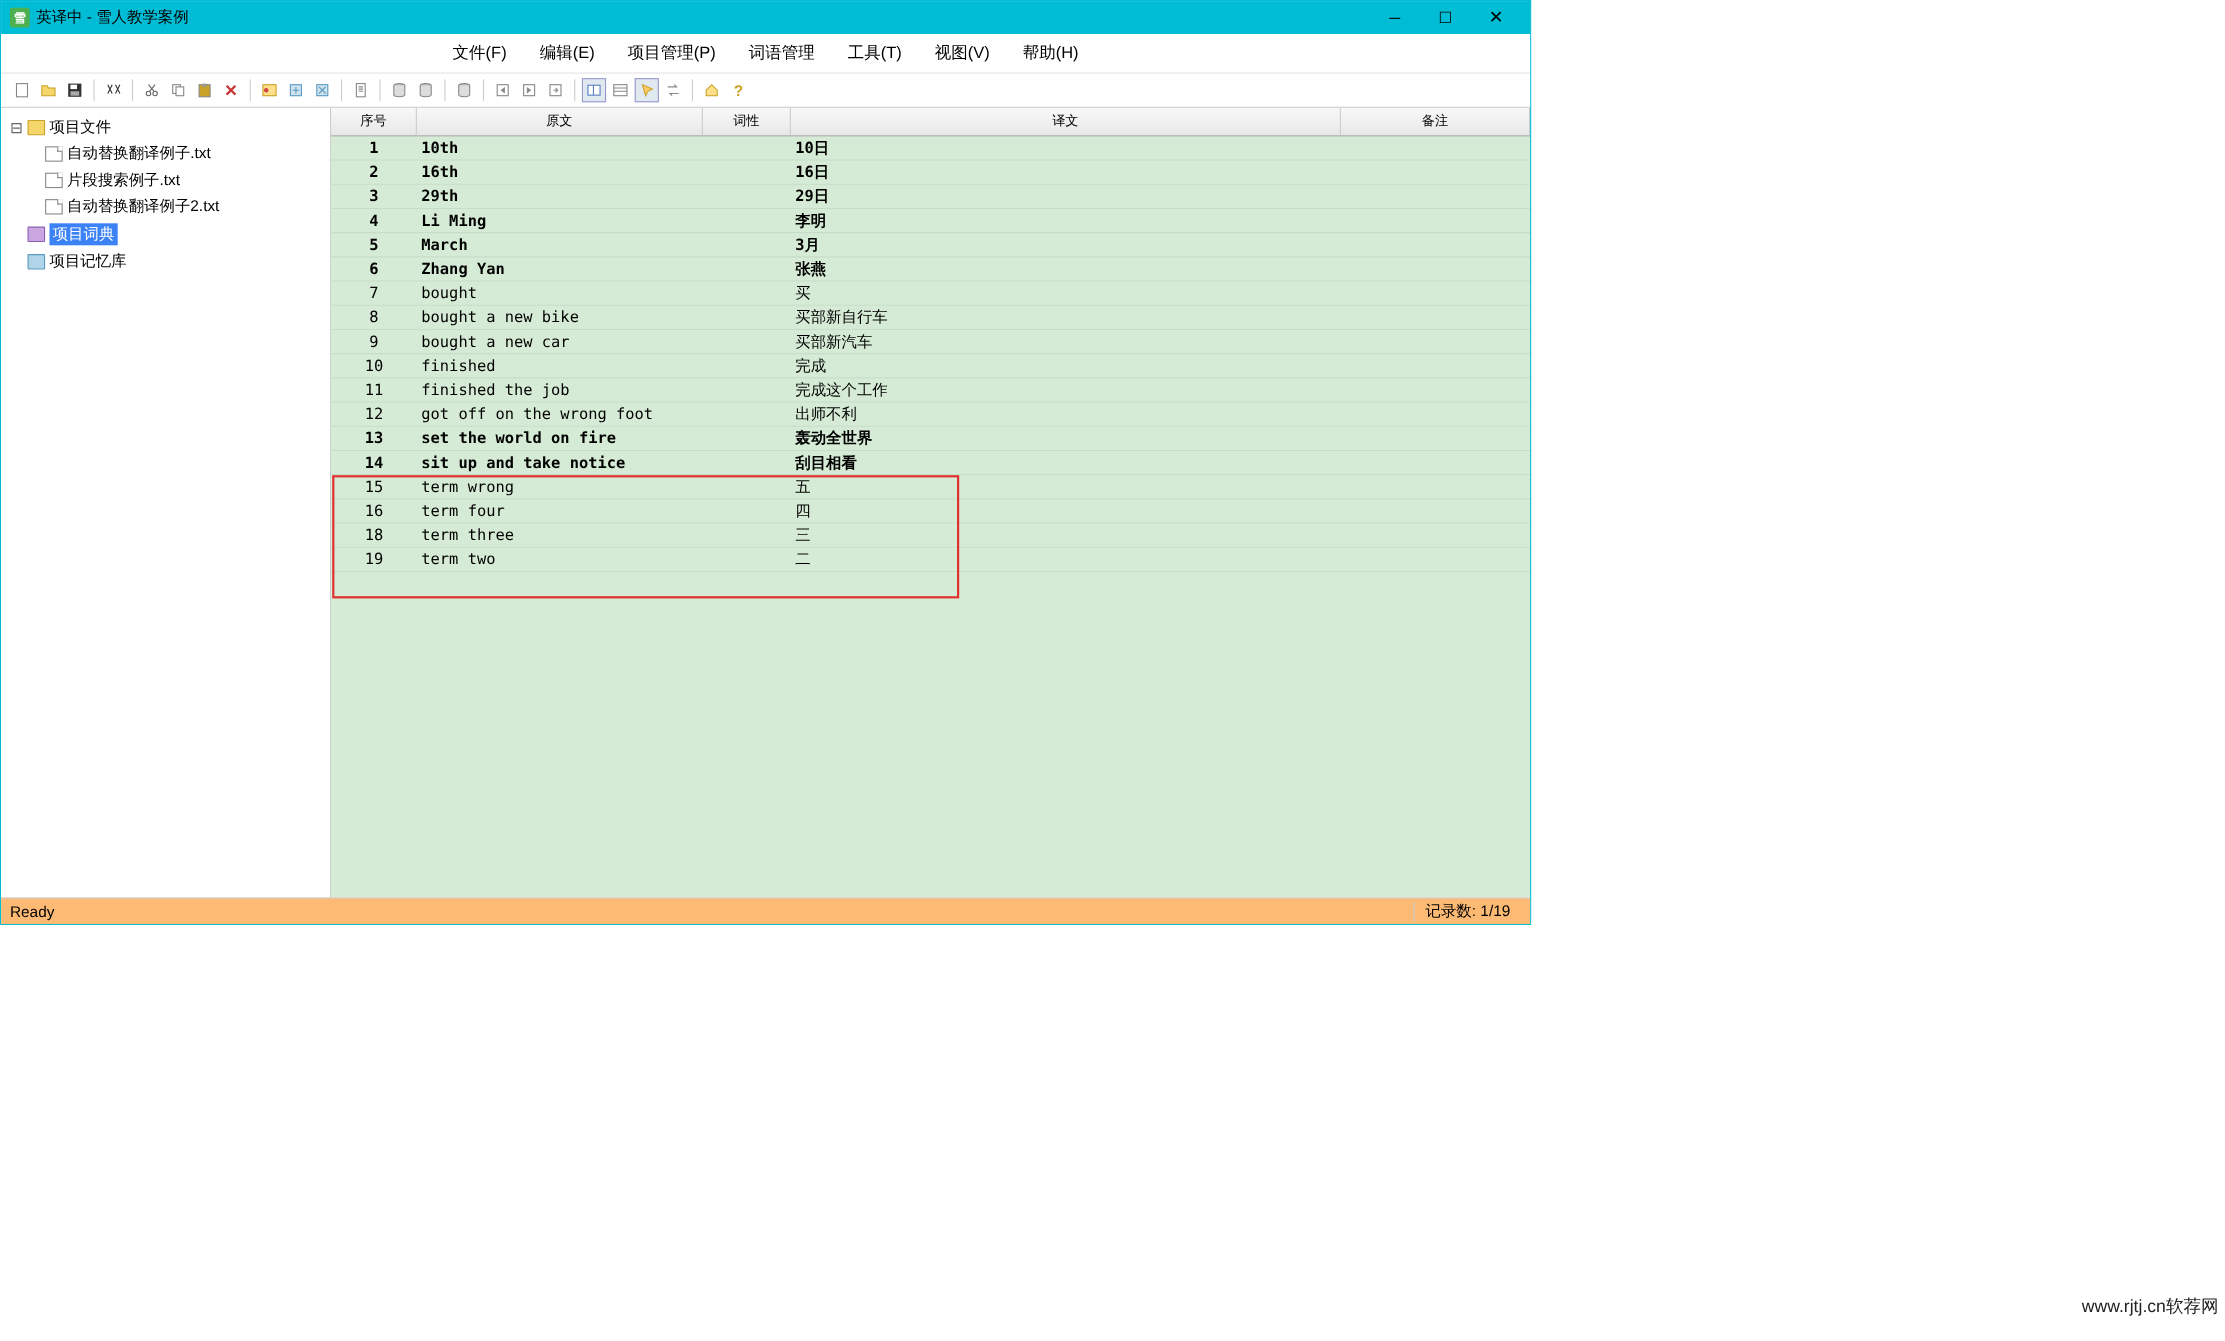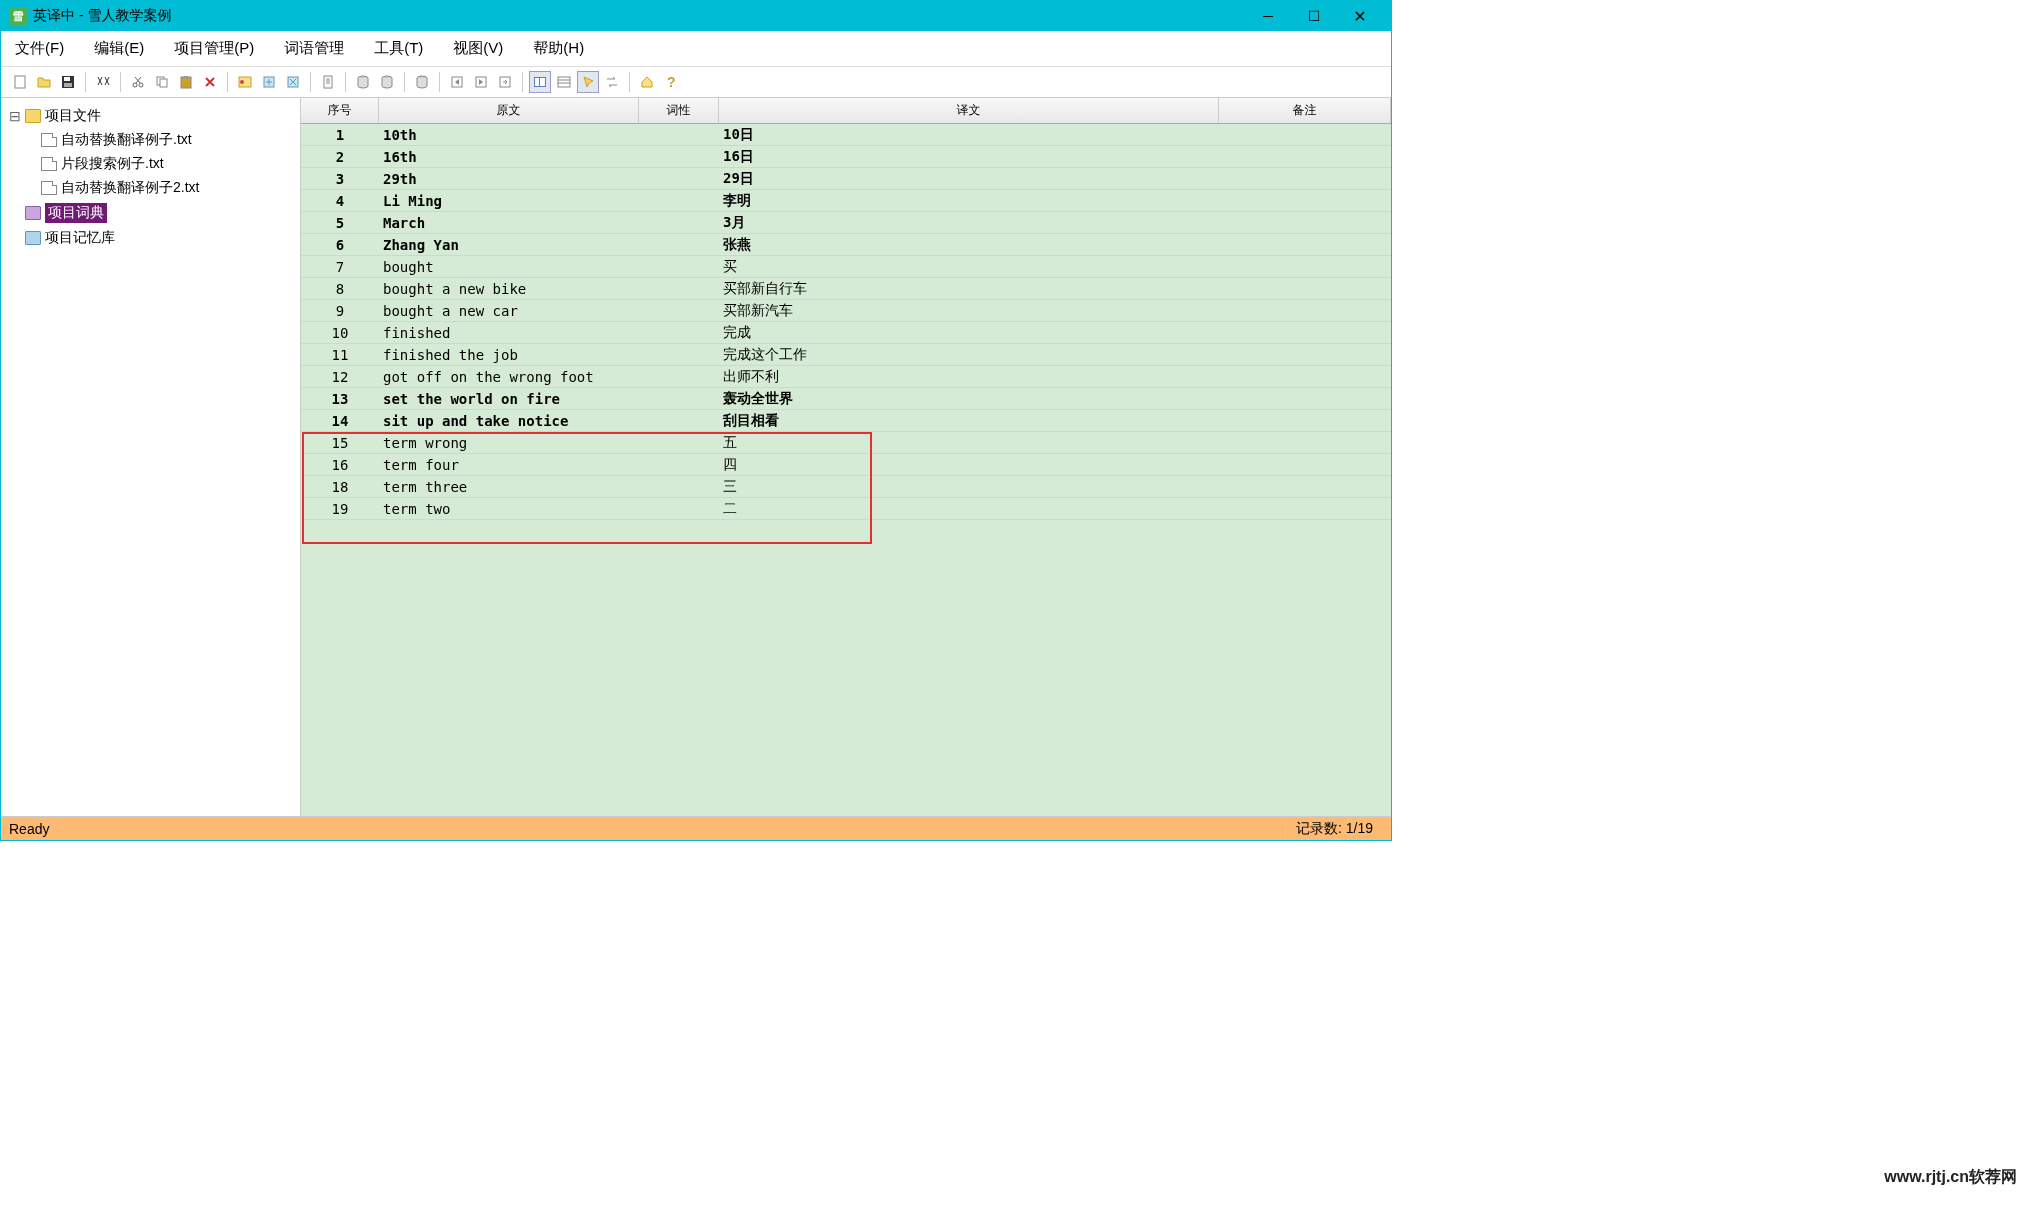--- a/index.html
+++ b/index.html
@@ -3,33 +3,33 @@
 <meta charset="utf-8">
 <style>
 * { box-sizing: border-box; margin: 0; padding: 0; }
 body { font-family: "Microsoft YaHei", "SimSun", sans-serif; font-size: 13px; background: #fff; overflow: hidden; }
 .window { width: 1392px; height: 841px; display: flex; flex-direction: column; border: 1px solid #00bcd4; }
 .titlebar { background: #00bcd4; height: 30px; display: flex; align-items: center; padding: 0 8px; color: #000; }
 .titlebar .app-icon { width: 18px; height: 18px; background: #4caf50; margin-right: 6px; border-radius: 2px; display:inline-flex; align-items:center; justify-content:center; color:#fff; font-size:11px; font-weight:bold; }
 .titlebar .title { flex: 1; font-size: 14px; }
 .titlebar .win-btn { width: 46px; height: 30px; display: inline-flex; align-items:center; justify-content:center; font-size: 14px; cursor:pointer; }
 .titlebar .win-btn.close { font-size: 16px; }
-.menubar { background: #fff; border-bottom: 1px solid #ddd; padding: 4px 8px; display: flex; gap: 18px; }
+.menubar { background: #fff; border-bottom: 1px solid #ddd; padding: 4px 8px; display: flex; gap: 18px; justify-content: center; }
 .menubar .menu-item { font-size: 15px; cursor:pointer; padding: 4px 6px; }
 .toolbar { background: #fff; border-bottom: 1px solid #ccc; padding: 4px 8px; display: flex; gap: 2px; align-items:center; }
 .toolbar .tb-btn { width: 22px; height: 22px; display:inline-flex; align-items:center; justify-content:center; cursor:pointer; border:1px solid transparent; }
 .toolbar .sep { width: 1px; height: 20px; background: #ccc; margin: 0 4px; }
 .toolbar .tb-btn.active { border:1px solid #99c; background:#e0e8f0; }
 .content { flex: 1; display: flex; overflow:hidden; }
 .sidebar { width: 300px; border-right: 1px solid #ccc; background: #fff; padding: 6px 4px; overflow:auto; }
 .tree-item { display: flex; align-items: center; padding: 3px 2px; cursor:pointer; gap: 4px; font-size: 14px; }
 .tree-item.lv1 { padding-left: 4px; }
 .tree-item.lv2 { padding-left: 36px; }
 .tree-item.lv1b { padding-left: 20px; }
-.tree-item.selected .label { background: #701a75; color: #fff; padding: 1px 3px; }
+.tree-item.selected .label { background: #3b82f6; color: #fff; padding: 1px 3px; }
 .tree-toggle { width: 12px; display:inline-block; color:#666; }
 .tree-icon { width: 16px; height: 14px; display:inline-block; }
 .folder-icon { background:#f4d66b; border:1px solid #c9a227; border-radius:1px; }
 .file-icon { background:#fff; border:1px solid #888; position:relative; }
 .file-icon::after { content:''; position:absolute; top:-1px; right:-1px; width:4px; height:4px; background:#fff; border-left:1px solid #888; border-bottom:1px solid #888; }
 .dict-icon { background:#c9a6e0; border:1px solid #8a5fb0; border-radius:1px; }
 .mem-icon { background:#b0d4e8; border:1px solid #5a98c0; border-radius:1px; }
 .main { flex: 1; display:flex; flex-direction:column; background:#d6ebd5; overflow:hidden; }
 .grid-header { display:flex; background: linear-gradient(#f8f8f8,#e8e8e8); border-bottom:1px solid #aaa; }
 .grid-header .hcell { border-right:1px solid #ccc; text-align:center; padding: 4px 2px; font-size:12px; }
@@ -39,21 +39,21 @@
 .grid-row.bold { font-weight: bold; }
 .c-seq { width: 78px; text-align:center; }
 .c-src { width: 260px; padding-left: 10px; }
 .c-pos { width: 80px; }
 .c-tgt { width: 500px; padding-left: 6px; }
 .c-note { flex:1; }
 .highlight-box { position:absolute; border: 2px solid #e03030; pointer-events:none; }
 .statusbar { height: 24px; border-top:1px solid #ccc; background:#fdba74; display:flex; align-items:center; padding: 0 8px; font-size:14px; }
 .statusbar .status-left { flex:1; }
 .statusbar .status-right { border-left:1px solid #ccc; padding: 0 10px; }
-.watermark { position:absolute; right:6px; bottom:31px; font-size:16px; font-weight:bold; color:#222; font-family: Arial, sans-serif; }
+.watermark { position:absolute; right:6px; bottom:20px; font-size:16px; font-weight:normal; color:#222; font-family: Arial, sans-serif; }
 svg { display:block; }
 </style>
 </head>
 <body>
 
 <div class="window">
   <div class="titlebar">
     <span class="app-icon">雪</span>
     <span class="title">英译中 - 雪人教学案例</span>
     <span class="win-btn">─</span>

